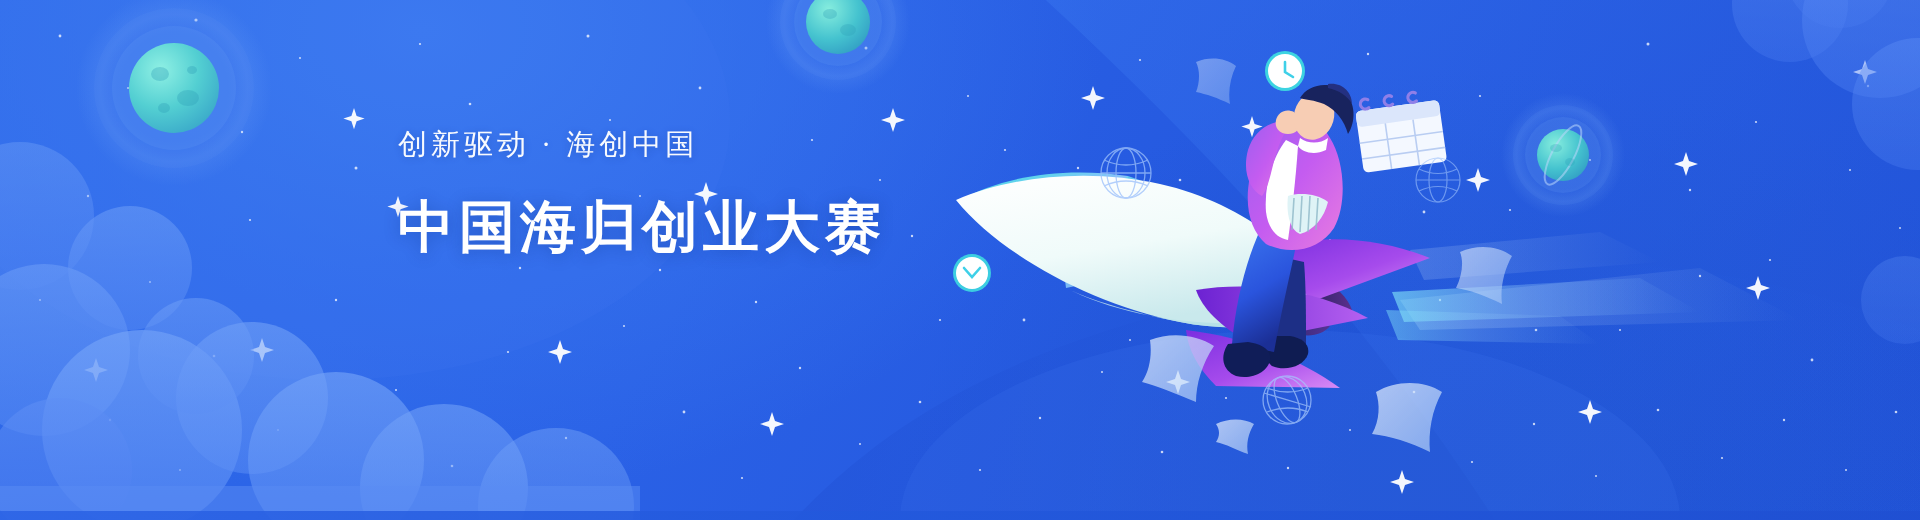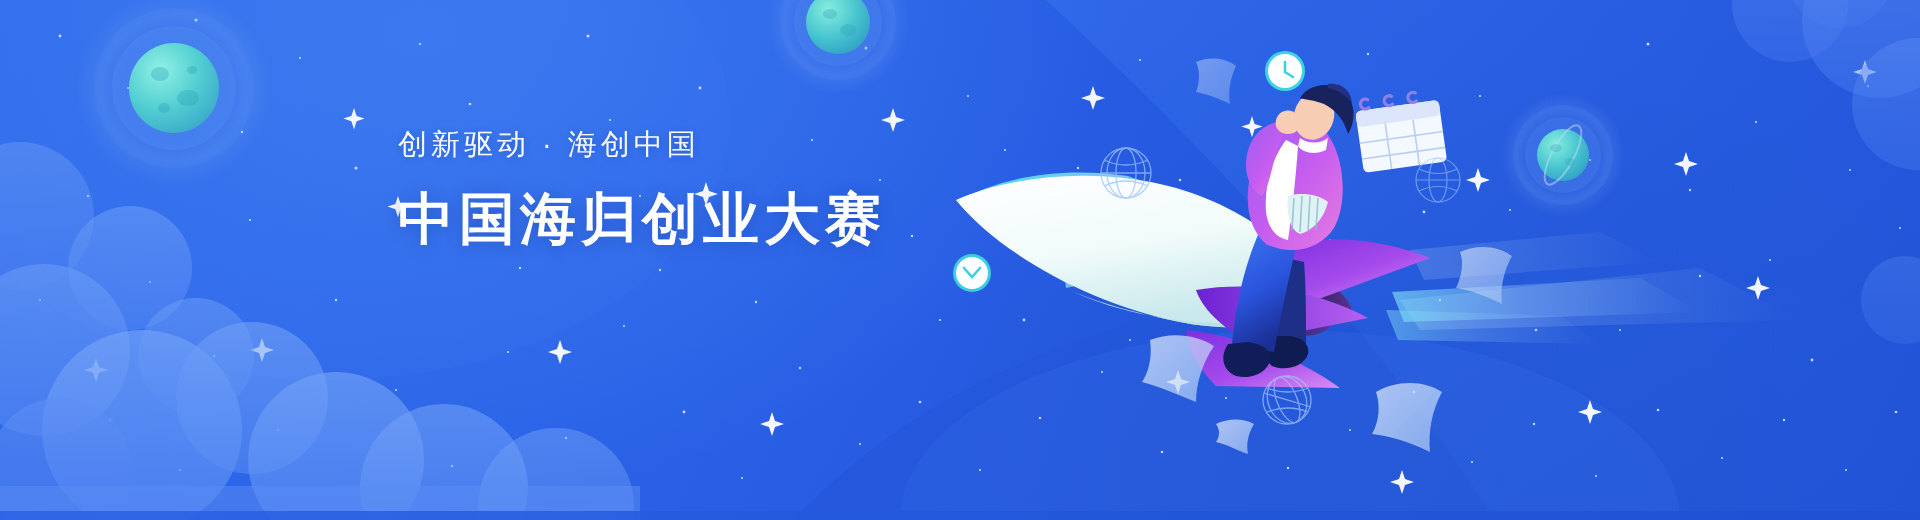--- a/index.html
+++ b/index.html
@@ -20,23 +20,24 @@
 
   
   #text-block{
     position:absolute; left:398px; top:130px; z-index:40;
     text-align:left; user-select:none;
   }
   #subtitle{
     color:#ffffff; font-size:29px; letter-spacing:4px; font-weight:400;
     line-height:1; white-space:nowrap; opacity:.97;
     text-shadow:0 1px 10px rgba(10,40,120,.28);
+    font-family:Liberation Serif, serif;
   }
   #title{
-    margin-top:30px;
+    margin-top:38px;
     color:#ffffff; font-size:56px; font-weight:bold; letter-spacing:5px;
     line-height:1.08; white-space:nowrap;
     text-shadow:0 2px 16px rgba(10,40,120,.30);
   }
   
   #bottom-strip{
     position:absolute; left:0; bottom:0; width:1920px; height:9px; z-index:45;
     background:linear-gradient(90deg,#2a62e5 0%,#2258dc 45%,#1f4fd2 100%);
     opacity:.85;
   }

